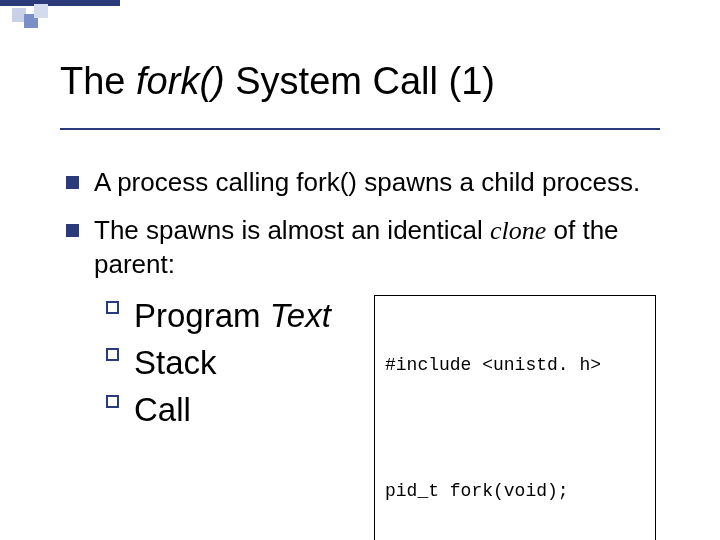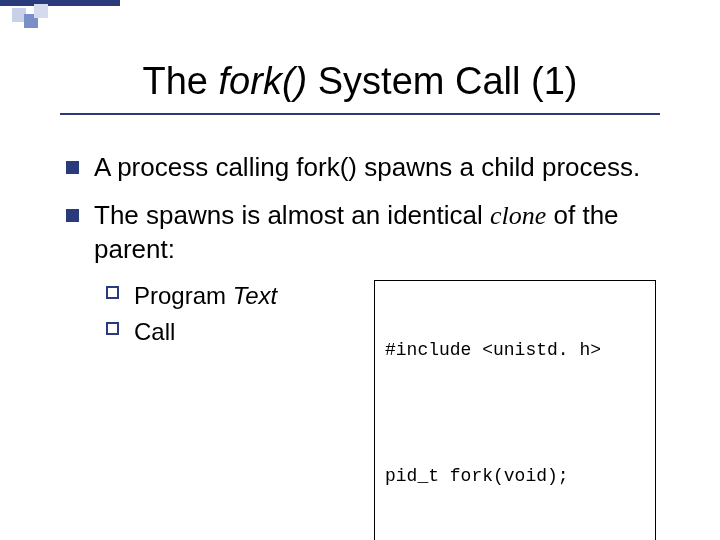--- a/index.html
+++ b/index.html
@@ -35,25 +35,24 @@
   .corner-deco .sq3 { top: 4px;  left: 34px; background: #d5dbef; }
 
   .slide {
     position: relative;
     padding: 48px 60px 40px 60px;
     width: 100%;
     height: 100%;
   }
 
   .title {
-    text-align: center;
     font-size: 38px;
     font-weight: 400;
     margin-top: 12px;
-    margin-bottom: 10px;
+    margin-bottom: 25px;
     white-space: nowrap;
   }
   .title .pre { }
   .title .func { font-style: italic; }
   .title .post { }
 
   .rule {
     width: 100%;
     height: 2px;
     background: #2a3a7a;
@@ -86,21 +85,21 @@
     margin-top: 8px;
   }
   .sub-list {
     flex: 0 0 auto;
     margin-left: 44px;
     width: 260px;
   }
   .l2 {
     position: relative;
     padding-left: 30px;
-    font-size: 24px;
+    font-size: 33px;
     margin-bottom: 4px;
   }
   .l2 .sqb {
     position: absolute;
     left: 2px;
     top: 6px;
     width: 13px;
     height: 13px;
     border: 2px solid #2a3a7a;
     background: #ffffff;
@@ -151,20 +150,21 @@
     </div>
 
     <div class="row2">
       <div class="sub-list">
         <div class="l2">
           <span class="sqb"></span>
           <span>Program</span><span class="italic"> Text</span>
         </div>
         <div class="l2">
           <span class="sqb"></span>
+          <span>Stack</span>
         </div>
         <div class="l2">
           <span class="sqb"></span>
           <span>Call</span>
         </div>
       </div>
 
       <div class="codebox">
         <span class="line">#include &lt;unistd. h&gt;</span>
         <span class="line"></span>

